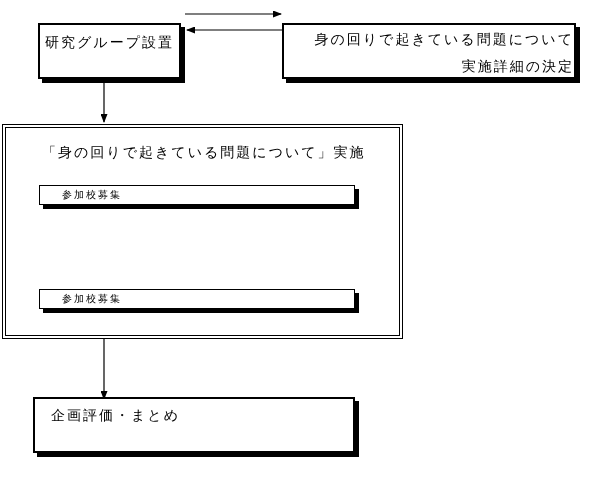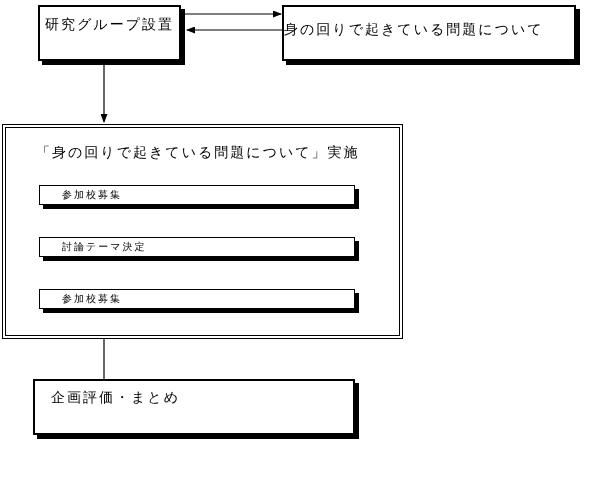--- a/index.html
+++ b/index.html
@@ -26,46 +26,46 @@
     pointer-events: none;
   }
   .box {
     position: absolute;
     background: #ffffff;
     border: 2px solid #000000;
     box-shadow: 4px 4px 0 0 #000000;
     font-size: 14px;
     letter-spacing: 2px;
     line-height: 1.35;
+    margin-top: 18px;
   }
   .node-setup {
     left: 38px; top: 5px;
     width: 143px; height: 56px;
     padding-top: 8px;
     text-align: center;
   }
   .node-details {
     left: 282px; top: 5px;
     width: 294px; height: 56px;
-    padding-top: 14px;
-    text-align: left;
-    font-family: Liberation Mono, monospace;
+    padding-top: 5px;
+    text-align: right;
   }
   .node-details .line { display: block; }
   .node-details .line2 { margin-top: 8px; }
   .container-box {
     position: absolute;
     left: 2px; top: 124px;
     width: 401px; height: 215px;
     border: 4px double #000000;
     background: #ffffff;
   }
   .container-title {
     position: absolute;
-    left: 30px; top: 16px;
+    left: 36px; top: 16px;
     font-size: 14px;
     letter-spacing: 2px;
     white-space: nowrap;
   }
   .step-box {
     position: absolute;
     left: 33px;
     width: 316px; height: 20px;
     background: #ffffff;
     border: 1.5px solid #000000;
@@ -114,32 +114,30 @@
       <line x1="104" y1="339" x2="104" y2="399" stroke="#000000" stroke-width="1.2" marker-end="url(#ah)"></line>
     </g>
   </svg>
 
   <div class="box node-setup">
     <span class="label">研究グループ設置</span>
   </div>
 
   <div class="box node-details">
     <span class="line line1 label">身の回りで起きている問題について</span>
+    <span class="line line2 label">実施詳細の決定</span>
   </div>
 
   <div class="container-box">
     <div class="container-title">「身の回りで起きている問題について」実施</div>
 
     <div class="step-box step-0">
       <span class="label">参加校募集</span>
     </div>
 
-    <div class="step-box step-1">
-      <span class="label">討論テーマ決定</span>
-    </div>
 
     <div class="step-box step-2">
       <span class="label">参加校募集</span>
     </div>
   </div>
 
   <div class="box node-evaluation">
     <span class="label">企画評価・まとめ</span>
   </div>
 

